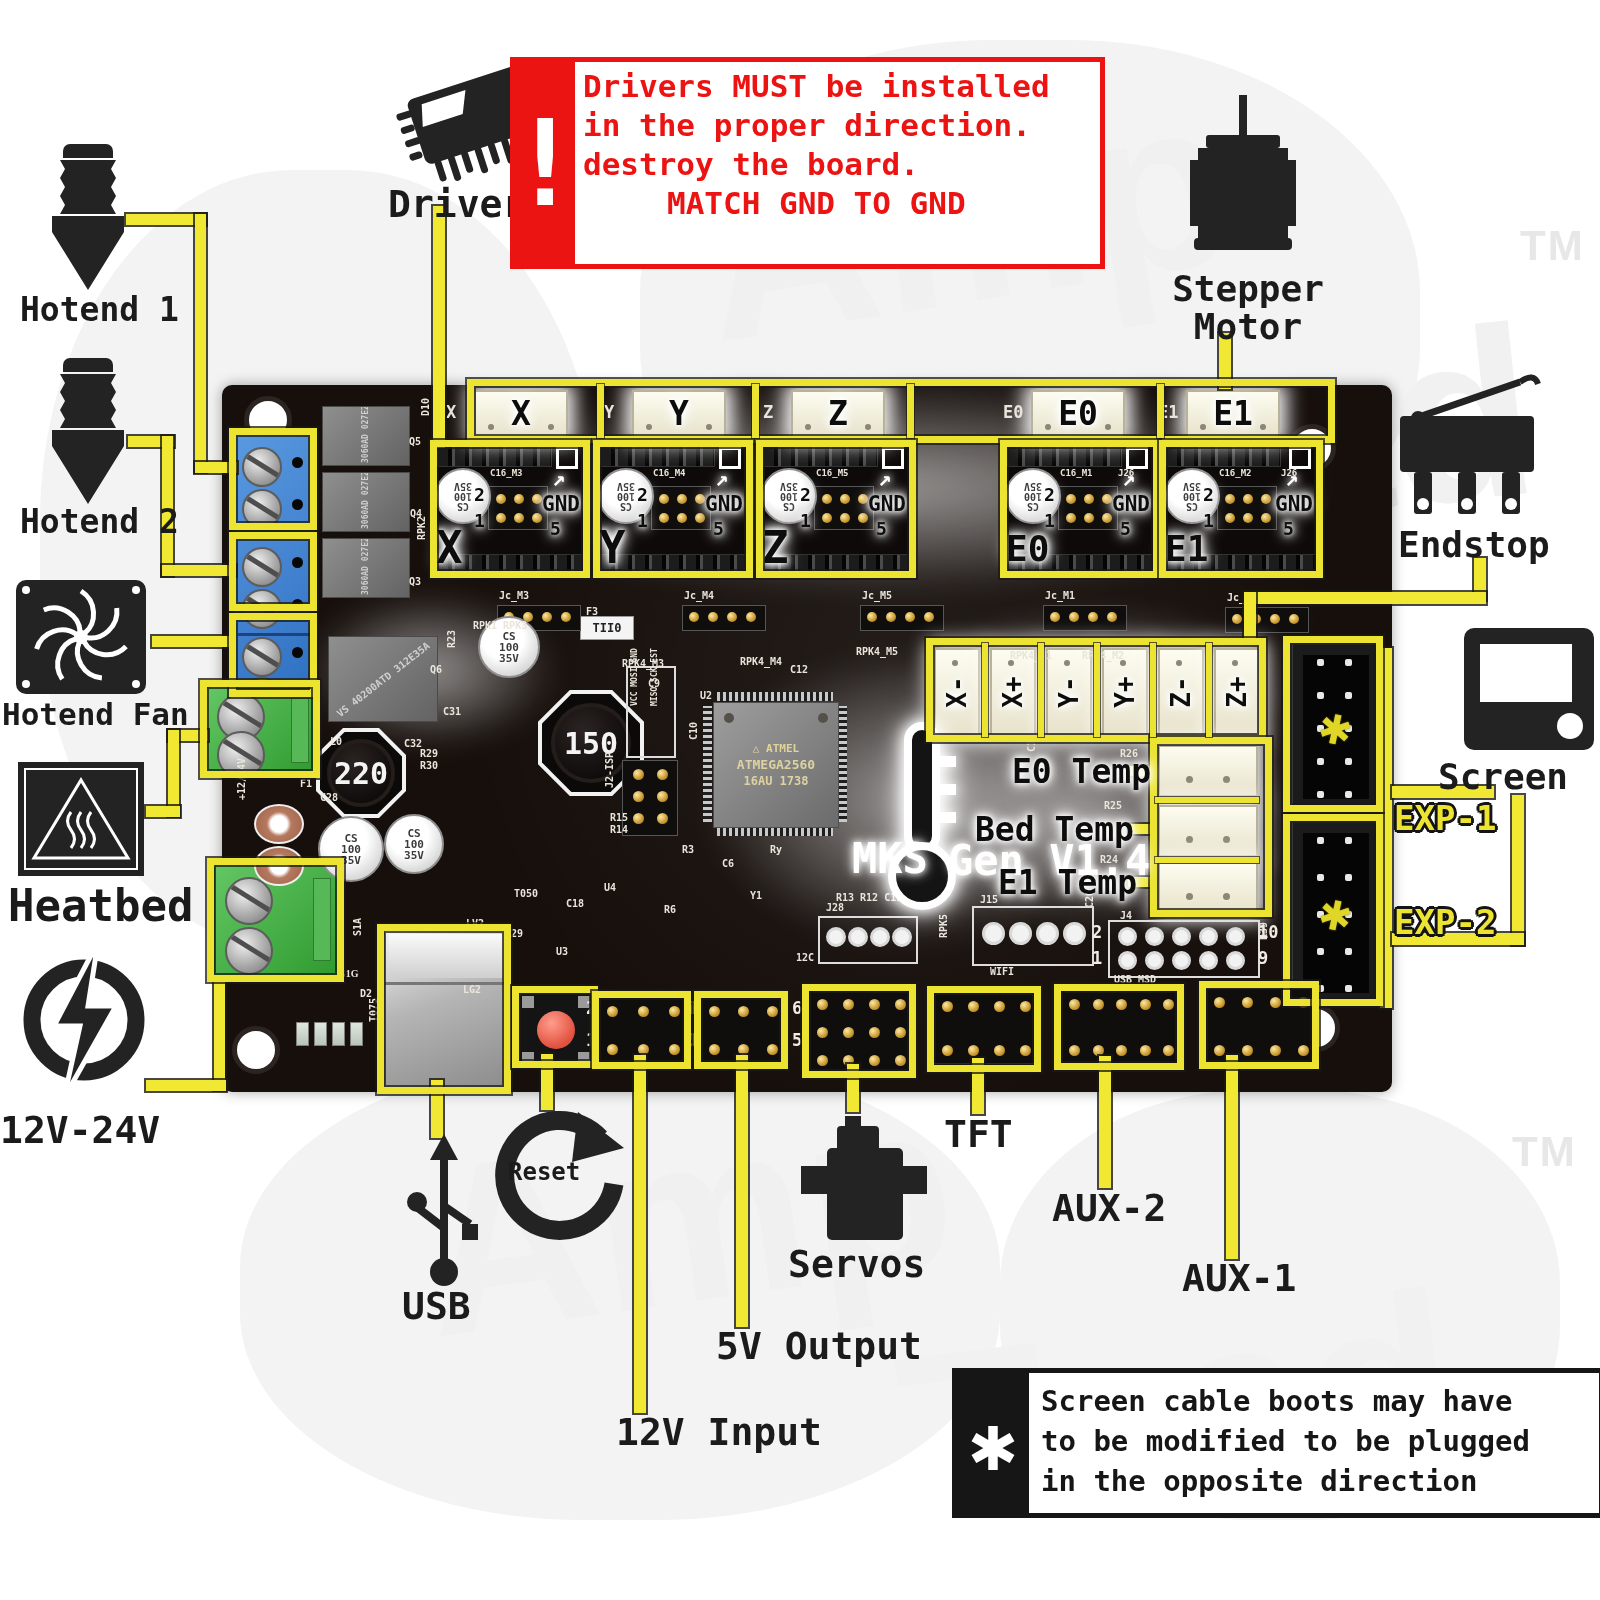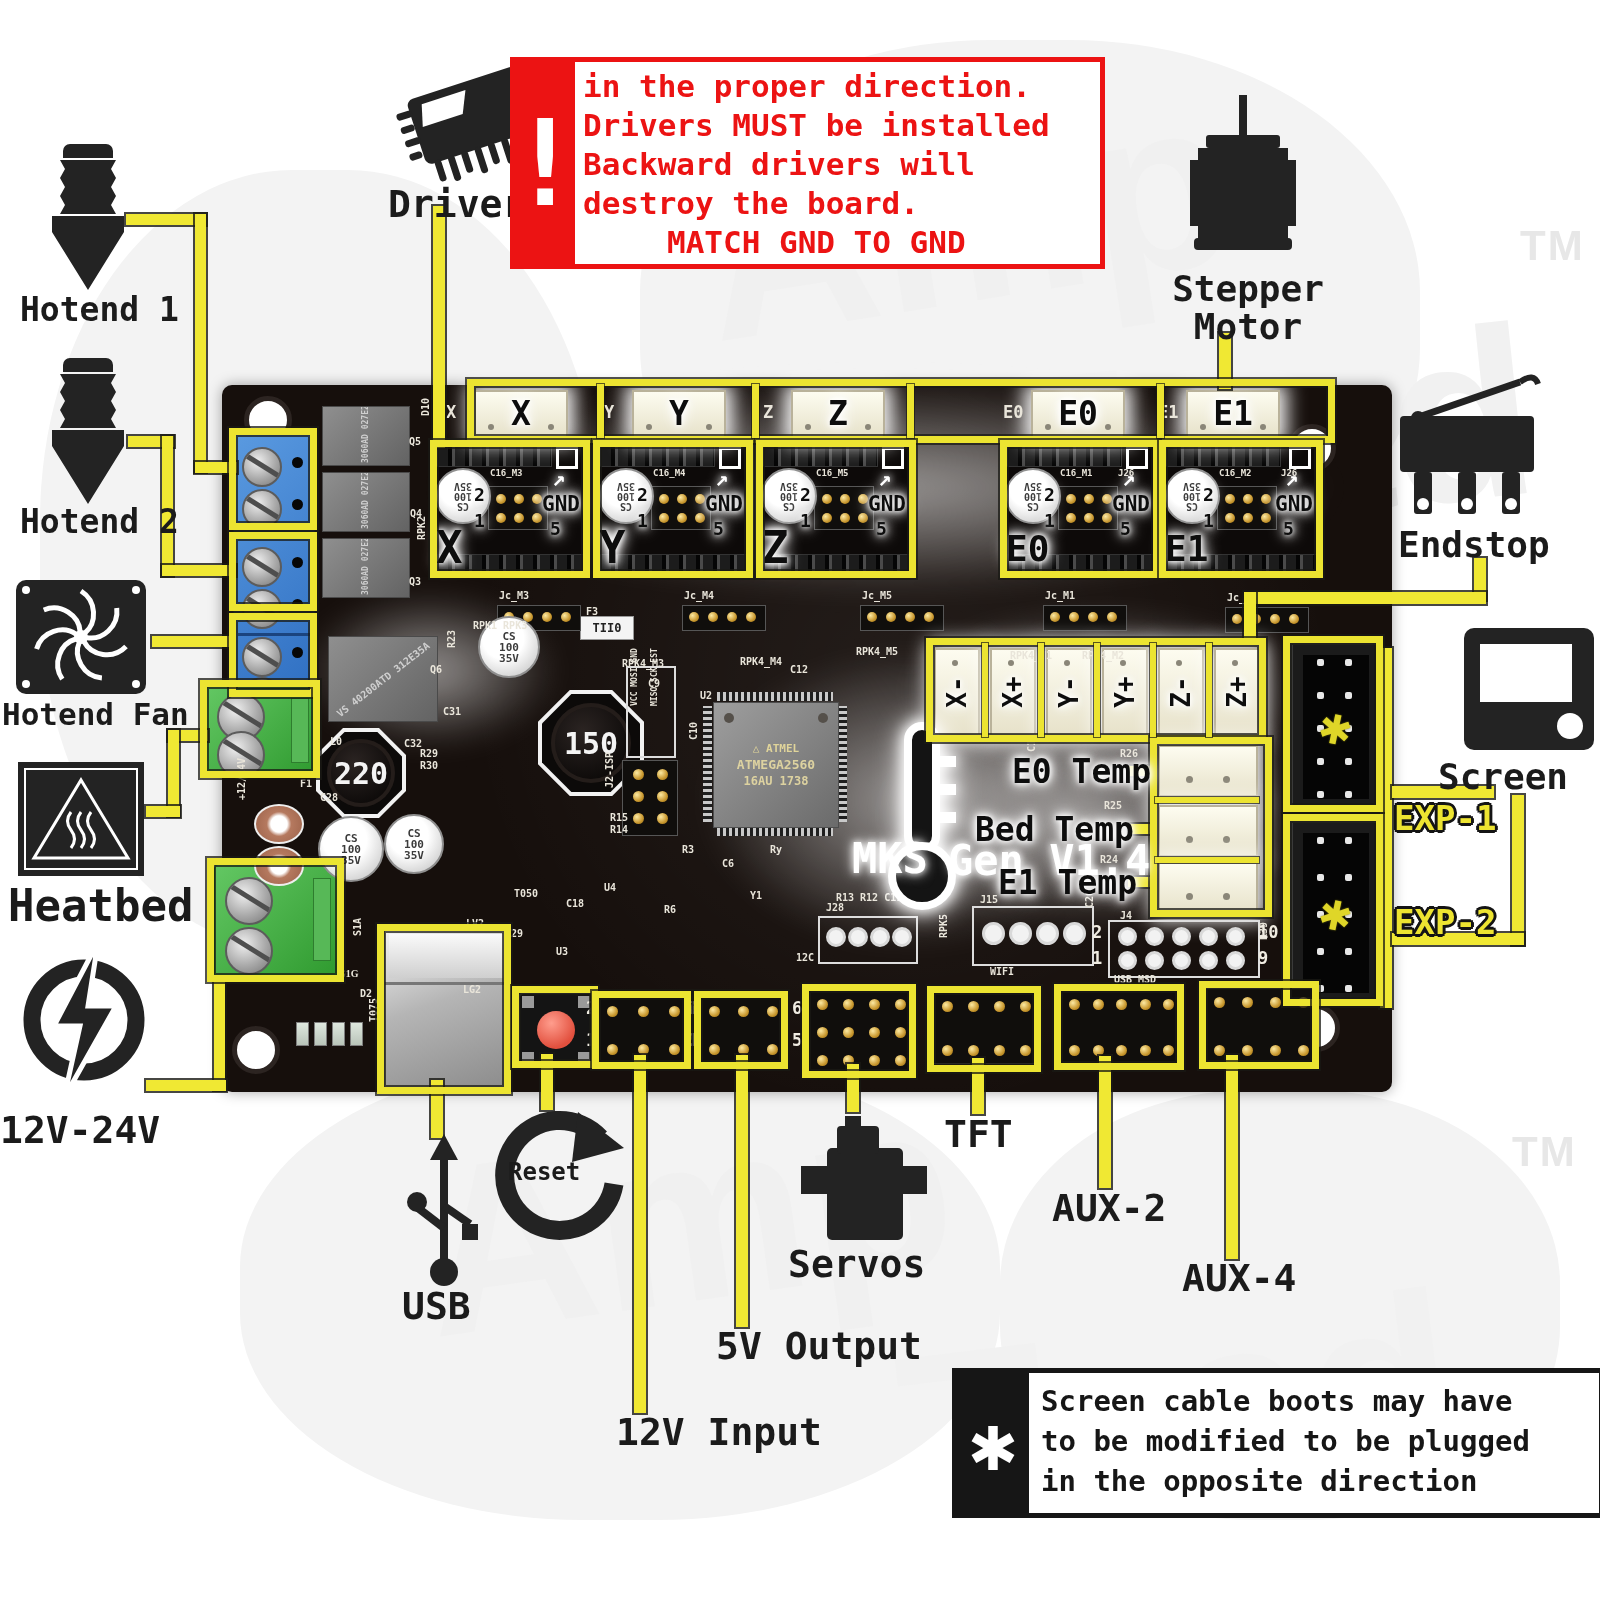--- a/index.html
+++ b/index.html
@@ -92,23 +92,22 @@
   <div class="wm ni" style="left:700px;top:80px;transform:rotate(-9deg);">Amp</div>
   <div class="wm ni" style="left:980px;top:300px;transform:rotate(-6deg);color:#f1f1f1;">Toad</div>
   <div class="wm ni" style="left:420px;top:1080px;transform:rotate(-8deg);">Amp</div>
   <div class="wm ni" style="left:900px;top:1270px;transform:rotate(-7deg);color:#f1f1f1;">Toad</div>
   <div class="wm-tm ni" style="left:1520px;top:222px;">TM</div>
   <div class="wm-tm ni" style="left:1512px;top:1128px;">TM</div>
 
   <div id="warning-box">
     <div id="warning-band">!</div>
     <div id="warning-text">
+      <div class="wline">Drivers MUST be installed</div>
       <div class="wline">in the proper direction.</div>
-      <div class="wline">Drivers MUST be installed</div>
-      <div class="wline">Backward drivers will</div>
       <div class="wline">destroy the board.</div>
       <div class="wline wlast">MATCH GND TO GND</div>
     </div>
   </div>
 
   <div id="note-box">
     <div id="note-band">✱</div>
     <div id="note-text"><span>Screen cable boots may have</span>
 <span>to be modified to be plugged</span>
 <span>in the opposite direction</span></div>
@@ -269,21 +268,21 @@
         <rect x="108" y="56" width="26" height="28"></rect>
         <rect x="44" y="16" width="42" height="28" rx="4"></rect>
         <rect x="52" y="6" width="16" height="16"></rect>
       </g>
     </svg>
   </div>
   <div class="lbl" style="left:788px;top:1242px;font-size:38px;">Servos</div>
 
   <div class="lbl" style="left:944px;top:1112px;font-size:38px;">TFT</div>
   <div class="lbl" style="left:1052px;top:1186px;font-size:38px;">AUX-2</div>
-  <div class="lbl" style="left:1182px;top:1256px;font-size:38px;">AUX-4</div>
+  <div class="lbl" style="left:1182px;top:1256px;font-size:38px;">AUX-1</div>
   <div class="lbl" style="left:716px;top:1324px;font-size:38px;">5V Output</div>
   <div class="lbl" style="left:616px;top:1410px;font-size:38px;">12V Input</div>
 
   <div id="board">
       <div class="glowpatch abs" style="left: 208px; top: -5px; width: 910px; height: 215px;"></div>
       <div class="glowpatch abs" style="left: 478px; top: 265px; width: 420px; height: 300px;"></div>
       <div class="glowpatch abs" style="left: 678px; top: 225px; width: 400px; height: 160px;"></div>
       <div class="glowpatch abs" style="left: 658px; top: 315px; width: 420px; height: 230px;"></div>
       <div class="glowpatch abs" style="left: 78px; top: 205px; width: 260px; height: 160px;"></div>
       <div class="hole" style="left: 22px; top: 11px;"></div>

